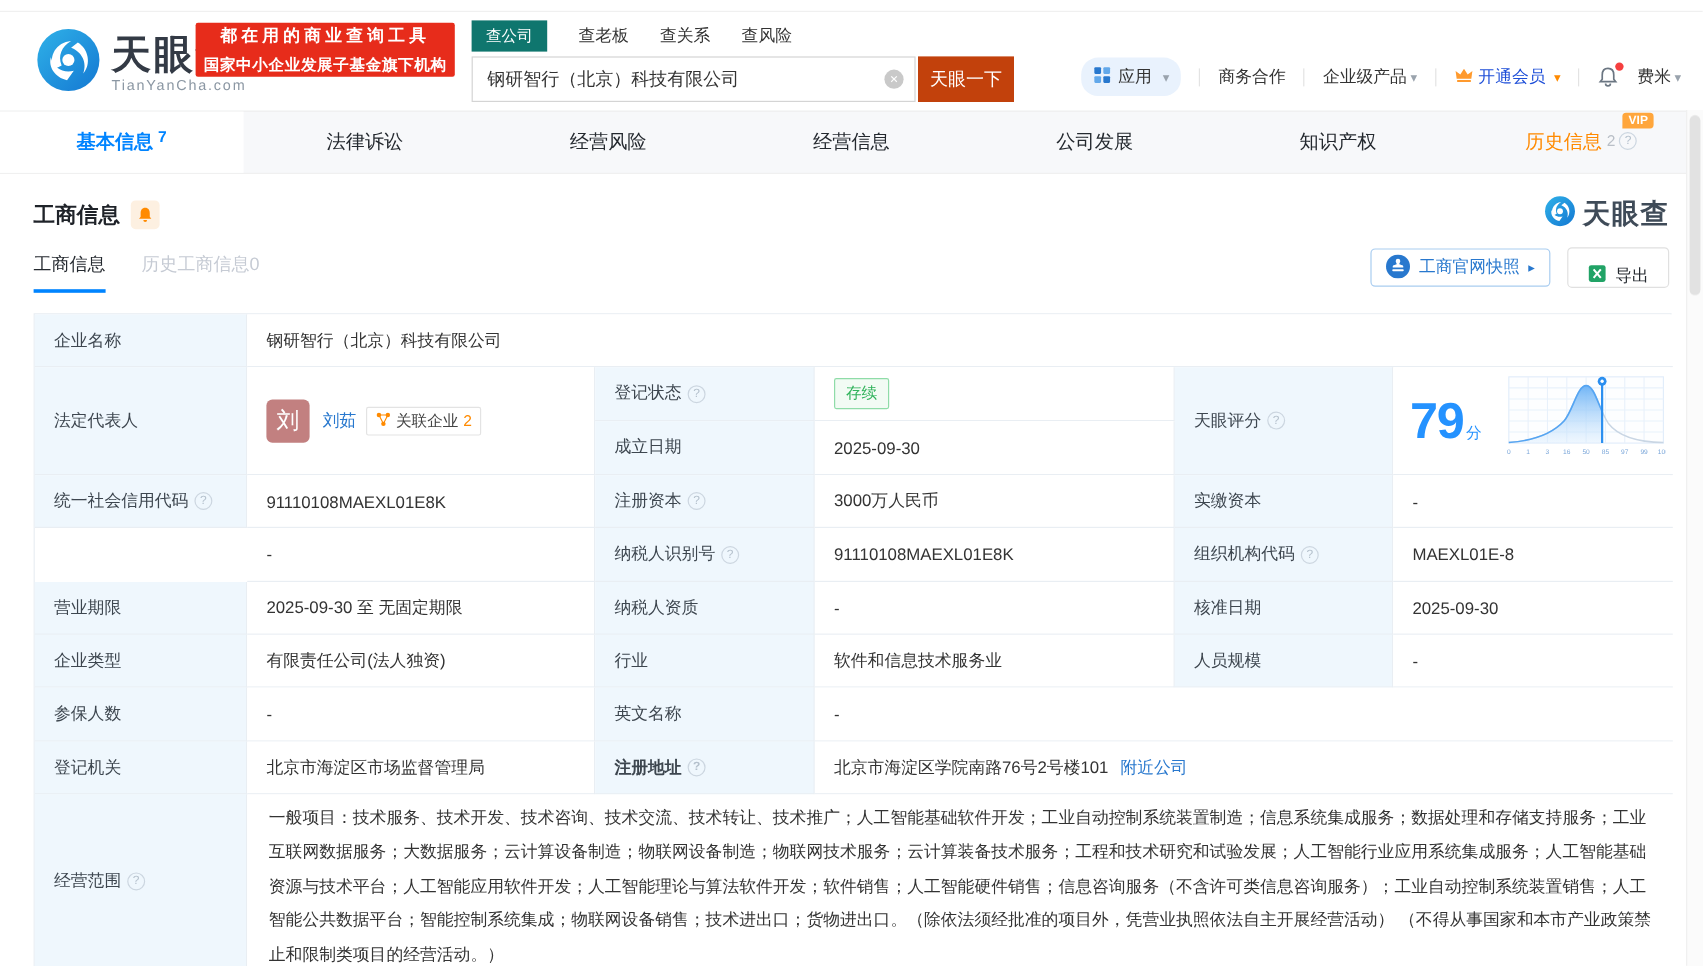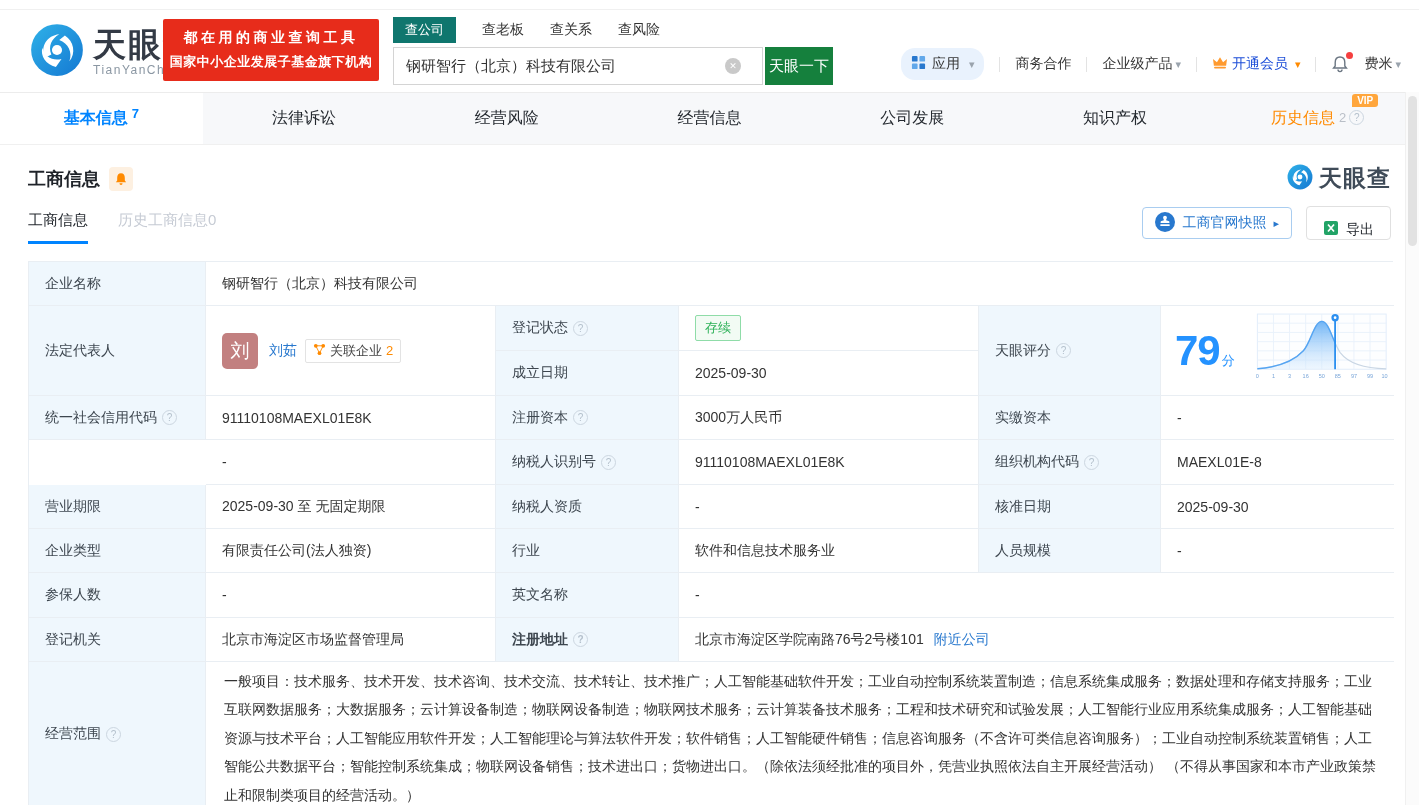--- a/index.html
+++ b/index.html
@@ -6,37 +6,37 @@
   html,body { width:1419px; height:805px; background:#fff; overflow:hidden;
     font-family:"Liberation Sans","DejaVu Sans",sans-serif; color:#333; }
   .top-line { height:10px; border-bottom:1px solid #f0f0f0; }
 
   
   .header { position:relative; height:82px; background:#fff; }
   .logo { position:absolute; left:30px; top:13px; display:flex; align-items:center; gap:9px; }
   .logo-txt { display:flex; flex-direction:column; line-height:1; }
   .logo-brand { font-size:33px; font-weight:800; color:#333a45; letter-spacing:2px; }
   .logo-domain { font-size:12px; color:#8b97a3; margin-top:3px; letter-spacing:1.5px; }
-  .slogan { position:absolute; left:163px; top:9px; width:216px; height:62px; background:#e72c1b;
+  .slogan { position:absolute; left:163px; top:9px; width:216px; height:45px; background:#e72c1b;
     color:#fff; display:flex; flex-direction:column; justify-content:center; align-items:center;
     gap:6px; border-radius:2px; font-weight:700; }
   .slogan .l1 { font-size:14px; letter-spacing:3.5px; }
   .slogan .l2 { font-size:13px; letter-spacing:0.5px; }
   .search { position:absolute; left:393px; top:7px; }
   .search-tabs { display:flex; align-items:center; gap:26px; height:25px; font-size:14px; }
   .search-tab { color:#333; cursor:pointer; }
   .search-tab.active { background:#0f766e; color:#fff; font-size:13px; padding:4px 12px; }
   .search-box { margin-top:5px; display:flex; position:relative; }
   .search-input { width:370px; height:38px; border:1px solid #d4d4d4; font-size:15px;
     padding:0 38px 0 12px; color:#333; outline:none; }
   .clear-icon { position:absolute; right:92px; top:11px; width:16px; height:16px; border-radius:50%;
     background:#c9c9c9; color:#fff; font-size:9px; display:flex; align-items:center; justify-content:center;
     cursor:pointer; }
   .clear-icon::before { content:"✕"; }
-  .search-btn { width:68px; height:38px; background:#15803d; color:#fff; border:none; font-size:15px;
+  .search-btn { width:80px; height:38px; background:#c2410c; color:#fff; border:none; font-size:15px;
     cursor:pointer; margin-left:2px; }
   .hnav { position:absolute; right:18px; top:38px; display:flex; align-items:center; gap:15px;
     font-size:14px; color:#333; }
   .hnav .pill { display:flex; align-items:center; gap:6px; background:#e9f2fd; border-radius:14px;
     padding:7px 10px; cursor:pointer; }
   .divider { width:1px; height:15px; background:#e3e3e3; }
   .caret::after { content:"▾"; font-size:11px; color:#9aa3ad; margin-left:3px; }
   .caret.orange::after { color:#ff8a00; }
   .vip-link { color:#1d4ed8; display:flex; align-items:center; gap:4px; cursor:pointer; }
   .bell-wrap { position:relative; display:flex; cursor:pointer; }

